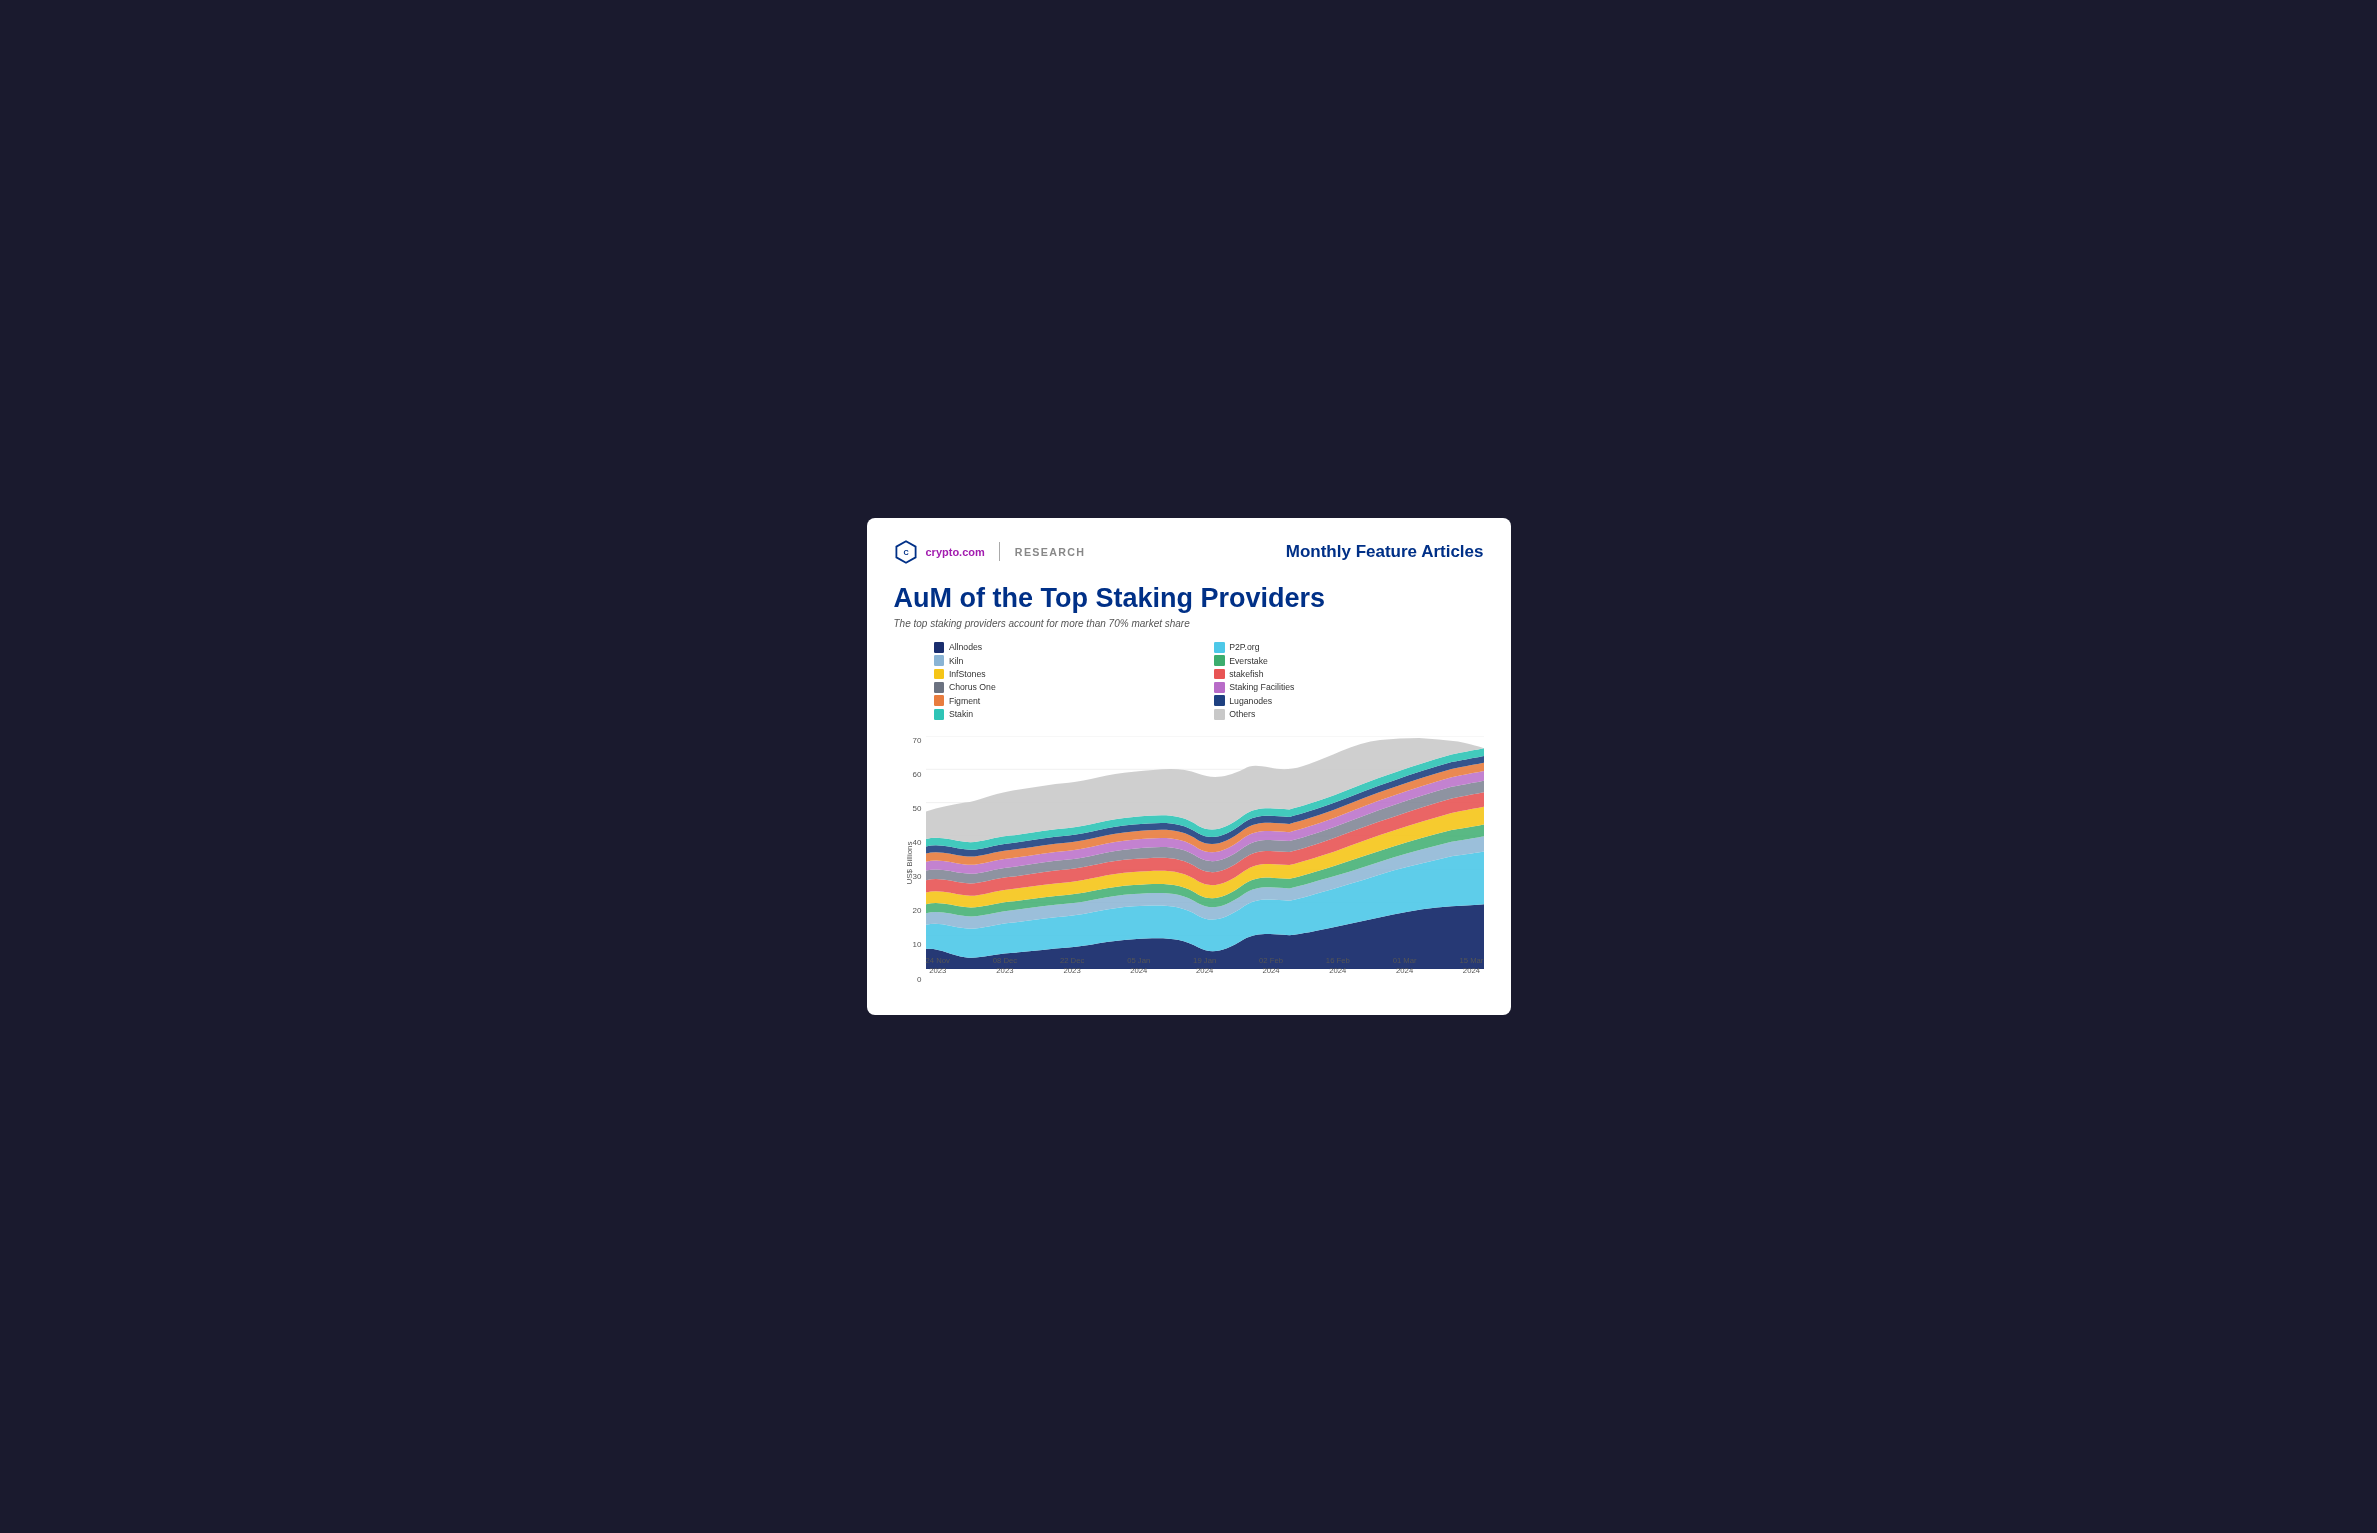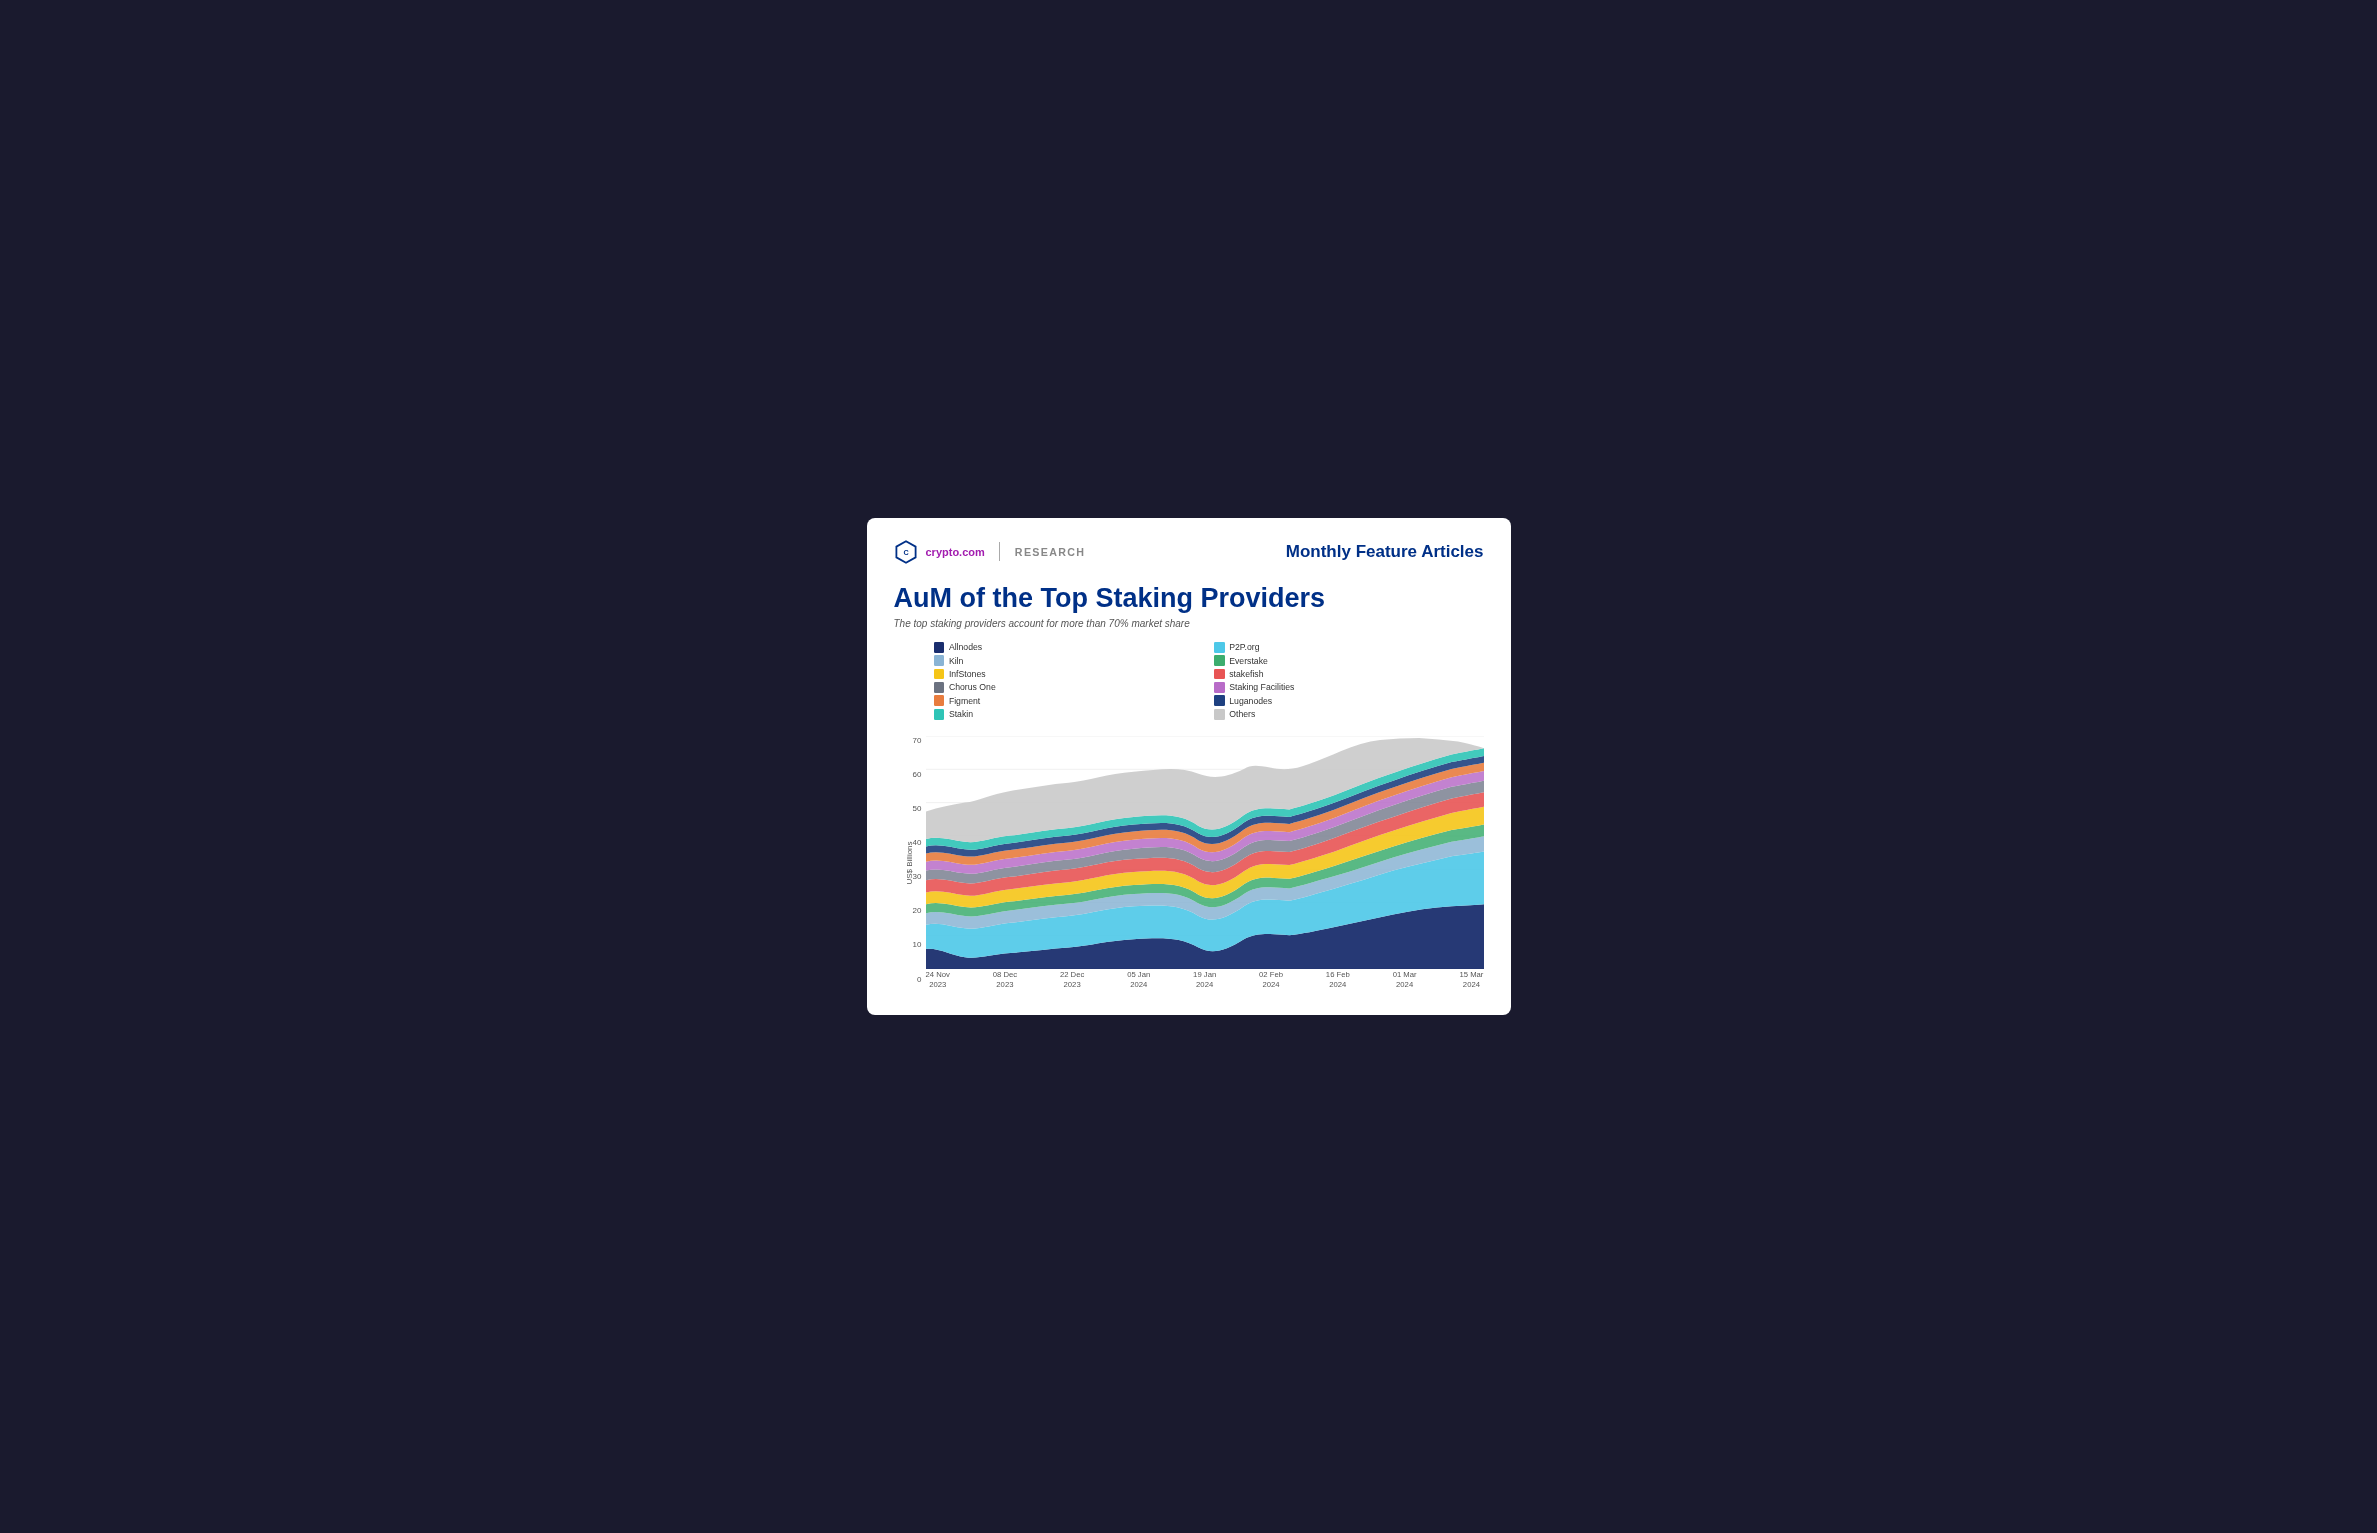--- a/index.html
+++ b/index.html
@@ -106,21 +106,21 @@
       position: absolute;
       left: 32px;
       right: 0;
       top: 0;
       bottom: 21.5px;
     }
     .x-axis {
       position: absolute;
       left: 32px;
       right: 0;
-      bottom: 2px;
+      bottom: 16px;
       height: 21.5px;
       display: flex;
       justify-content: space-between;
       align-items: flex-start;
       padding-top: 2.7px;
     }
     .x-label {
       font-size: 7.7px;
       color: #555;
       text-align: center;

